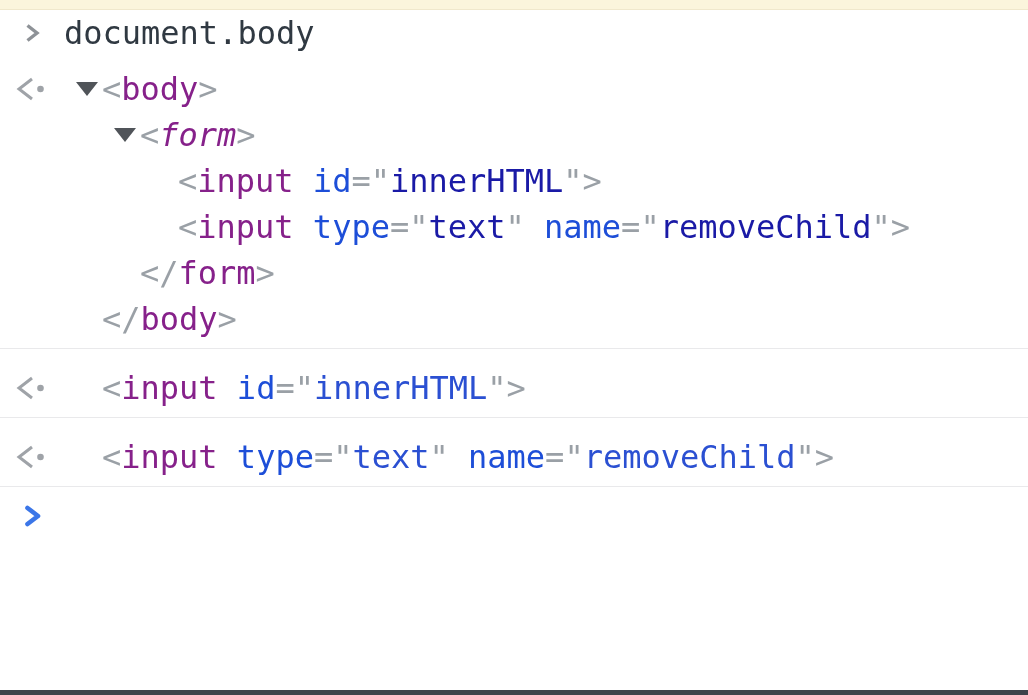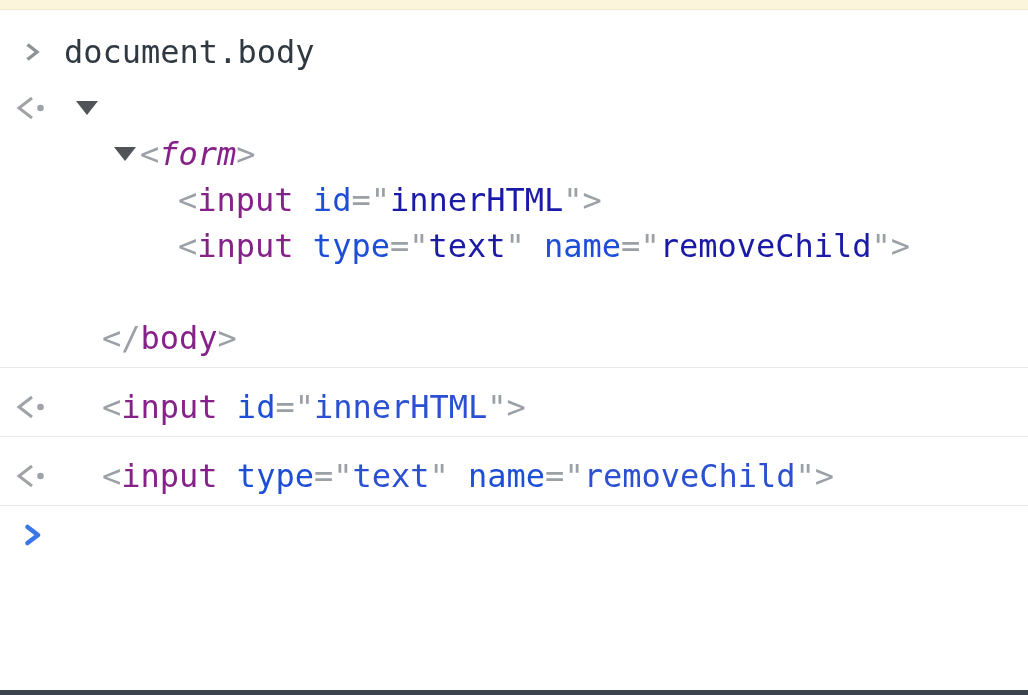--- a/index.html
+++ b/index.html
@@ -5,21 +5,21 @@
   html,body{margin:0;padding:0;}
   body{
     width:1028px;height:695px;overflow:hidden;position:relative;
     background:#ffffff;
     font-family:"DejaVu Sans Mono","Liberation Mono",monospace;
     font-size:32px;
   }
   .info-bar{height:9px;background:#fbf5dc;border-bottom:1px solid #f0e8cc;}
   .console{position:relative;}
   .group{border-bottom:1px solid #e9e9eb;padding:6px 0;}
-  #console-output .group:first-child{padding-top:0;margin-top:19px;}
+  #console-output .group:first-child{padding-top:0;}
   .cmd-row{position:relative;line-height:46px;padding-left:64px;}
   .icon{line-height:0;}
   .cmd-icon{position:absolute;left:24px;top:12px;}
   .result{position:relative;margin-top:10px;}
   .ret-icon{position:absolute;left:10px;top:7px;}
   .tree-row{line-height:46px;}
   .res-row{line-height:46px;padding-left:102px;}
   .slot{display:inline-block;width:38px;height:46px;vertical-align:top;position:relative;}
   .tri{position:absolute;left:12px;top:16px;width:0;height:0;
        border-left:11px solid transparent;border-right:11px solid transparent;
@@ -47,25 +47,25 @@
   <div id="console-output">
       <div class="group">
         <div class="cmd-row"><span class="icon cmd-icon"><svg width="16" height="22" viewBox="0 0 16 22">
               <path d="M3.5 3.5 L13 11 L3.5 18.5" fill="none" stroke="#8e9297" stroke-width="3.4"></path>
             </svg></span><span class="code"><span class="tk tk-plain">document.body</span></span></div>
         <div class="result">
           <span class="icon ret-icon"><svg width="38" height="32" viewBox="0 0 38 32">
               <path d="M22 6 L9 16 L22 26" fill="none" stroke="#9fa3a8" stroke-width="3"></path>
               <circle cx="30.5" cy="16" r="3.3" fill="#9fa3a8"></circle>
             </svg></span>
-          <div class="tree-row" style="padding-left: 64px;"><span class="slot"><span class="tri"></span></span></div>
+          <div class="tree-row" style="padding-left: 64px;"><span class="slot"><span class="tri"></span></span><span class="code"><span class="tk tk-brk">&lt;</span><span class="tk tk-tag">body</span><span class="tk tk-brk">&gt;</span></span></div>
           <div class="tree-row" style="padding-left: 102px; font-style: italic;"><span class="slot"><span class="tri"></span></span><span class="code"><span class="tk tk-brk">&lt;</span><span class="tk tk-tag">form</span><span class="tk tk-brk">&gt;</span></span></div>
           <div class="tree-row" style="padding-left: 140px;"><span class="slot"></span><span class="code"><span class="tk tk-brk">&lt;</span><span class="tk tk-tag">input</span><span class="tk tk-sp"> </span><span class="tk tk-attr">id</span><span class="tk tk-brk">="</span><span class="tk tk-val">innerHTML</span><span class="tk tk-brk">"&gt;</span></span></div>
           <div class="tree-row" style="padding-left: 140px;"><span class="slot"></span><span class="code"><span class="tk tk-brk">&lt;</span><span class="tk tk-tag">input</span><span class="tk tk-sp"> </span><span class="tk tk-attr">type</span><span class="tk tk-brk">="</span><span class="tk tk-val">text</span><span class="tk tk-brk">" </span><span class="tk tk-attr">name</span><span class="tk tk-brk">="</span><span class="tk tk-val">removeChild</span><span class="tk tk-brk">"&gt;</span></span></div>
-          <div class="tree-row" style="padding-left: 102px;"><span class="slot"></span></div>
+          <div class="tree-row" style="padding-left: 102px;"><span class="slot"></span><span class="code"><span class="tk tk-brk">&lt;/</span><span class="tk tk-tag">form</span><span class="tk tk-brk">&gt;</span></span></div>
           <div class="tree-row" style="padding-left: 64px;"><span class="slot"></span><span class="code"><span class="tk tk-brk">&lt;/</span><span class="tk tk-tag">body</span><span class="tk tk-brk">&gt;</span></span></div>
         </div>
       </div>
       <div class="group">
         <div class="result">
           <span class="icon ret-icon"><svg width="38" height="32" viewBox="0 0 38 32">
               <path d="M22 6 L9 16 L22 26" fill="none" stroke="#9fa3a8" stroke-width="3"></path>
               <circle cx="30.5" cy="16" r="3.3" fill="#9fa3a8"></circle>
             </svg></span>
           <div class="res-row"><span class="code"><span class="tk tk-brk">&lt;</span><span class="tk tk-tag">input</span><span class="tk tk-sp"> </span><span class="tk tk-attr">id</span><span class="tk tk-brk">="</span><span class="tk tk-val2">innerHTML</span><span class="tk tk-brk">"&gt;</span></span></div>

